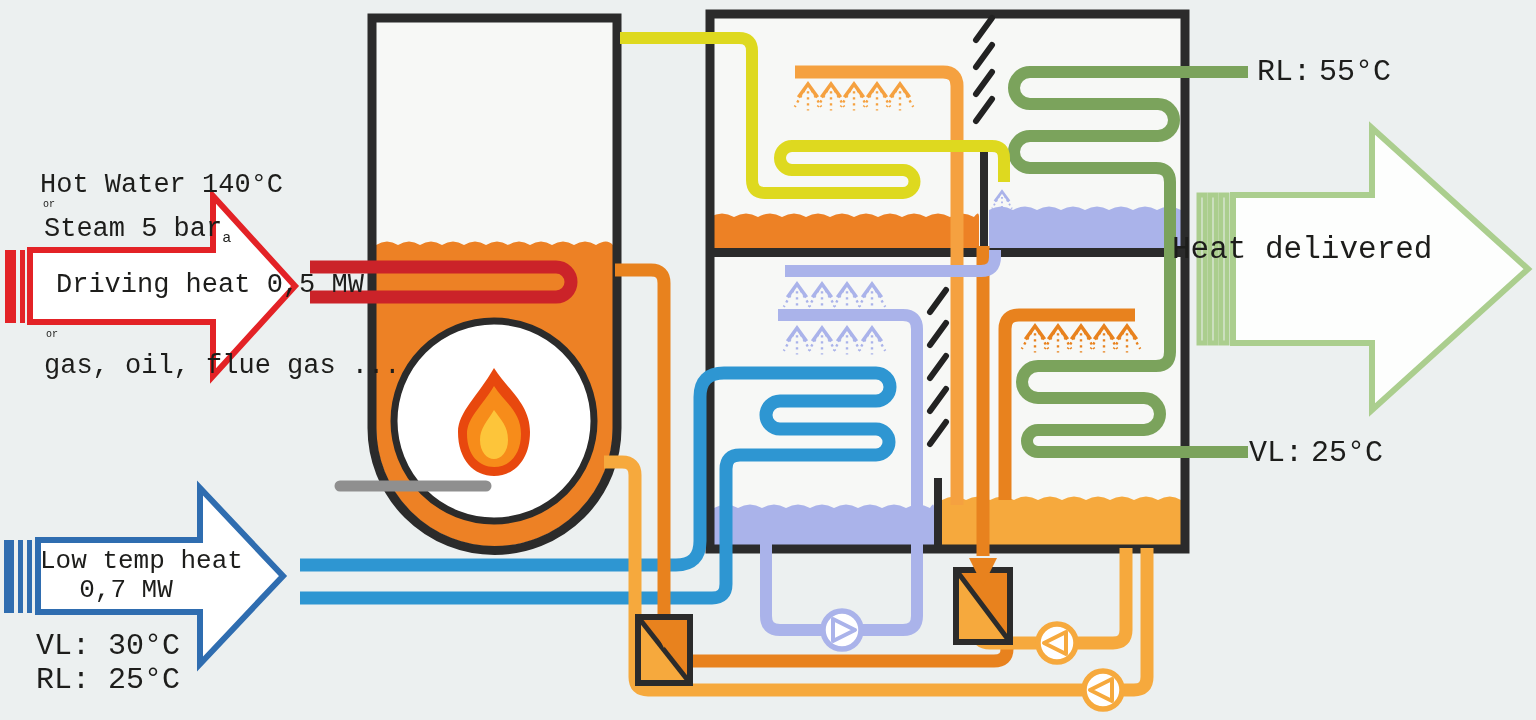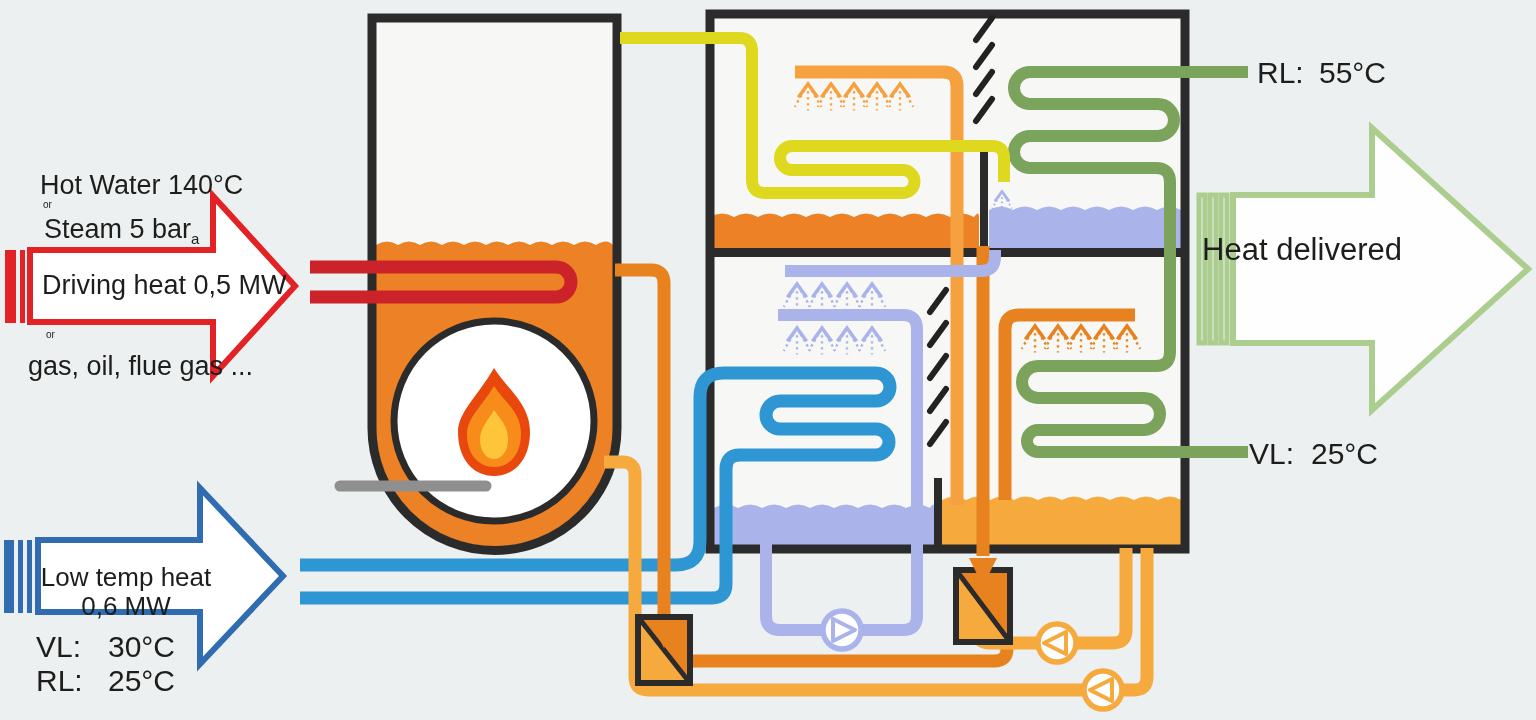--- a/index.html
+++ b/index.html
@@ -9,22 +9,22 @@
     --c-pipe_blue:#2e96d2; --c-pipe_green:#7ba35c; --c-pipe_lavender:#aab3ea;
     --c-pipe_orange_dark:#e8821e; --c-pipe_orange_mid:#f5a140; --c-pipe_orange_light:#f6a93d;
     --c-arrow_red:#e32226; --c-arrow_blue:#2f6db0; --c-arrow_green:#abce8e;
     --c-flame_outer:#e8480e; --c-flame_mid:#f78c1a; --c-flame_inner:#fdc53a;
     --c-text:#1d1d1b;
   }
   html,body{margin:0;padding:0;background:var(--c-bg);}
   .stage{position:relative;width:1536px;height:720px;background:var(--c-bg);
          font-family:"Liberation Sans",sans-serif;color:var(--c-text);overflow:hidden;}
   .stage svg{position:absolute;left:0;top:0;}
-  .lbl{position:absolute;white-space:nowrap;line-height:1.12;}
-  .fs27{font-size:27px;} .fs26{font-size:26px;margin-top:16px;} .fs16{font-size:10px;} .fs30{font-size:30px;} .fs31{font-size:31px;}
+  .lbl{position:absolute;white-space:nowrap;line-height:1.12;font-family:Liberation Mono, monospace;}
+  .fs27{font-size:27px;} .fs26{font-size:26px;} .fs16{font-size:10px;} .fs30{font-size:30px;} .fs31{font-size:31px;}
   .kv{display:flex;} .kv .k{width:72px;} .kv2 .k{width:62px;}
   .center{text-align:center;}
   sub{font-size:15px;}
 </style>
 </head>
 <body>
 
 <div class="stage">
 
 <svg width="1536" height="720" viewBox="0 0 1536 720">
@@ -244,27 +244,27 @@
     <rect x="1199" y="195" width="6" height="148" fill="none" style="stroke:var(--c-arrow_green)" stroke-width="5"></rect>
     <rect x="1210" y="195" width="6" height="148" fill="none" style="stroke:var(--c-arrow_green)" stroke-width="5"></rect>
     <rect x="1221" y="195" width="6" height="148" fill="none" style="stroke:var(--c-arrow_green)" stroke-width="5"></rect>
     <polygon points="1233,195 1372,195 1372,128 1528,269 1372,410 1372,343 1233,343" fill="#fdfefd" style="stroke:var(--c-arrow_green)" stroke-width="6" stroke-linejoin="miter"></polygon>
   </g>
 </svg>
 
 <div class="lbl fs27" style="left:40px;top:170px;">Hot Water 140°C</div>
 <div class="lbl fs16" style="left:43px;top:199px;">or</div>
 <div class="lbl fs27" style="left:44px;top:214px;"><span>Steam 5 bar</span><sub>a</sub></div>
-<div class="lbl fs27" style="left:42px;top:270px;">Driving heat 0,5 MW</div>
+<div class="lbl fs27" style="left:56px;top:270px;">Driving heat 0,5 MW</div>
 <div class="lbl fs16" style="left:46px;top:329px;">or</div>
-<div class="lbl fs27" style="left:28px;top:351px;">gas, oil, flue gas ...</div>
+<div class="lbl fs27" style="left:44px;top:351px;">gas, oil, flue gas ...</div>
 
 <div class="lbl fs26 center" style="left:40px;top:547px;width:172px;">
   <div>Low temp heat</div>
-  <div>0,6 MW</div>
+  <div>0,7 MW</div>
 </div>
 <div class="lbl fs30" style="left:36px;top:630px;">
   <div class="kv">
         <span class="k">VL:</span>
         <span>30°C</span>
       </div>
   <div class="kv">
         <span class="k">RL:</span>
         <span>25°C</span>
       </div>

